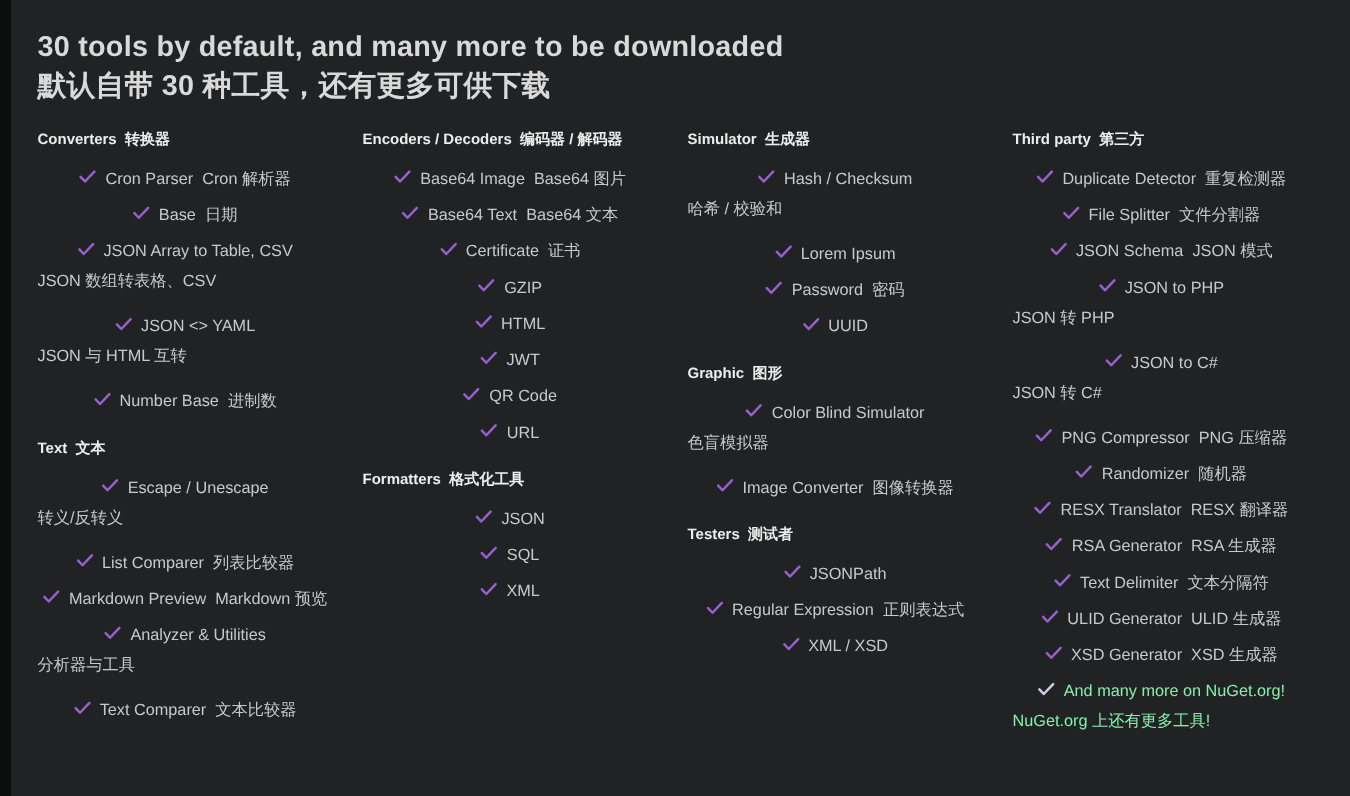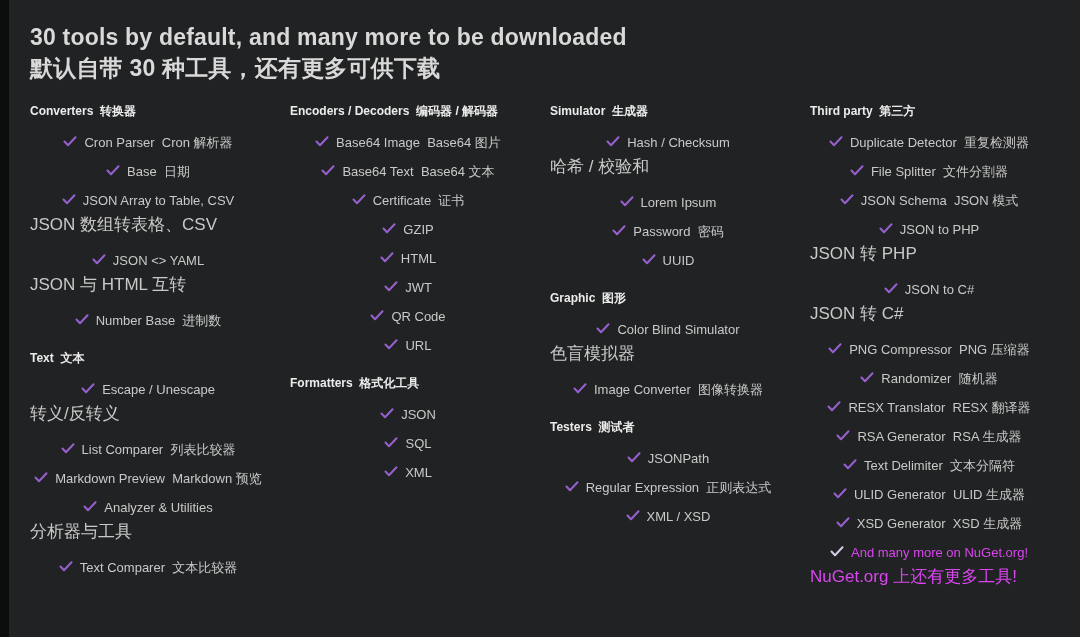--- a/index.html
+++ b/index.html
@@ -42,23 +42,23 @@
   .check {
     display: inline-block; width: 14px; height: 11px; margin-right: 7px;
     vertical-align: baseline;
   }
   .check svg { display: block; width: 14px; height: 11px; }
   .check svg path {
     fill: none; stroke: #9760cf; stroke-width: 2;
     stroke-linecap: round; stroke-linejoin: round;
   }
   .line2 {
-    font-size: 17px; line-height: 17px; margin-top: 7px; white-space: pre-wrap;
-  }
-  .item.link .label, .item.link .line2 { color: #d946ef; }
+    font-size: 13px; line-height: 17px; margin-top: 7px; white-space: pre-wrap;
+  }
+  .item.link .label, .item.link .line2 { color: #86efac; }
   .item.link .check svg path { stroke: #d6cbe9; }
 </style>
 </head>
 <body>
 
 <div class="left-edge"></div>
 
 <div class="page">
   <div class="page-title">
     <div class="title-line">30 tools by default, and many more to be downloaded</div>

